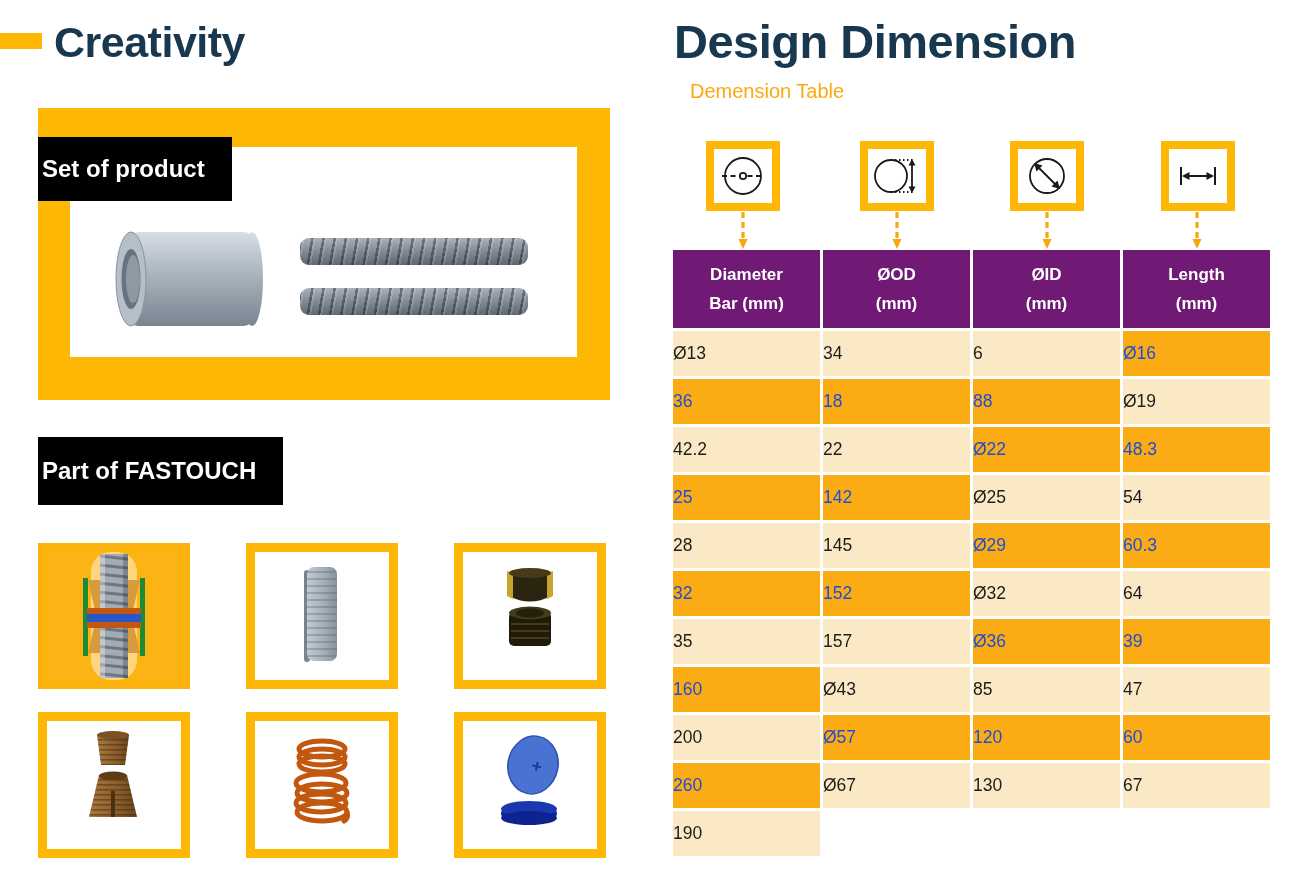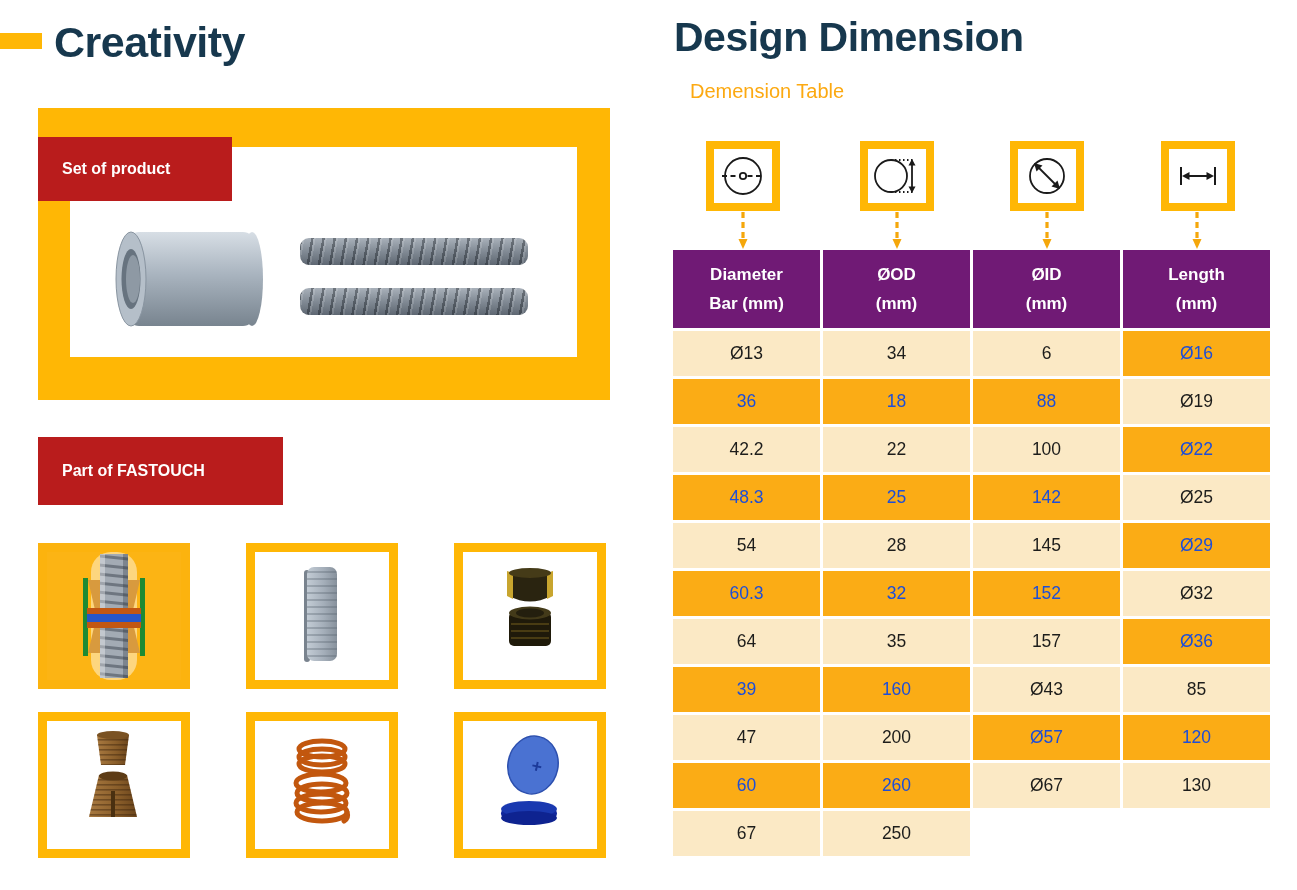--- a/index.html
+++ b/index.html
@@ -6,56 +6,56 @@
   .page{position:relative;width:1297px;height:890px;background:#ffffff;overflow:hidden;
         font-family:"Liberation Sans", sans-serif;}
 
   
   .title-dash{position:absolute;left:0;top:33px;width:42px;height:16px;background:#FFB705;}
   .left-title{position:absolute;left:54px;top:6px;font-size:43px;font-weight:700;color:#17384E;letter-spacing:-0.5px;margin-top:12px;}
 
   .product-frame{position:absolute;left:38px;top:108px;width:572px;height:292px;background:#FFB705;}
   .product-frame-inner{position:absolute;left:32px;top:39px;width:507px;height:210px;background:#ffffff;}
 
-  .navy-label{position:absolute;background:#b91c1c;color:#ffffff;font-weight:700;font-size:16px;
-              display:flex;align-items:center;padding-left:24px;box-sizing:border-box;z-index:5;}
+  .navy-label{position:absolute;background:#000000;color:#ffffff;font-weight:700;font-size:24px;
+              display:flex;align-items:center;padding-left:4px;box-sizing:border-box;z-index:5;}
   .set-label{left:38px;top:137px;width:194px;height:64px;}
   .part-label{left:38px;top:437px;width:245px;height:68px;}
 
   .coupler{position:absolute;left:106px;top:226px;width:162px;height:106px;z-index:2;}
   .rebar{position:absolute;left:300px;width:228px;height:27px;border-radius:9px;z-index:2;
          background-image:
            repeating-linear-gradient(100deg, rgba(15,20,26,0.38) 0 2.5px, rgba(255,255,255,0.14) 2.5px 4.5px, transparent 4.5px 11px),
            linear-gradient(#a9b1ba 0%, #858e98 45%, #5e6772 100%);}
   .rebar-1{top:238px;} .rebar-2{top:288px;}
 
   .tile{position:absolute;width:152px;height:146px;border:9px solid #FFB705;background:#ffffff;
         box-sizing:border-box;display:flex;align-items:center;justify-content:center;}
   .tile--filled{background:#FCB414;border-color:#FCB30E;}
   .tile svg{width:100%;height:100%;}
   .t-r1{top:543px;} .t-r2{top:712px;}
   .t-c1{left:38px;} .t-c2{left:246px;} .t-c3{left:454px;}
 
   
-  .right-title{position:absolute;left:674px;top:14px;font-size:41px;font-weight:700;color:#17384E;letter-spacing:-0.5px;text-align:right;}
+  .right-title{position:absolute;left:674px;top:14px;font-size:47px;font-weight:700;color:#17384E;letter-spacing:-0.5px;text-align:right;}
   .right-subtitle{position:absolute;left:690px;top:80px;font-size:20px;font-weight:400;color:#FCA911;}
 
   .dim-icon-box{position:absolute;top:141px;width:74px;height:70px;border:8px solid #FFB705;background:#ffffff;
                 box-sizing:border-box;display:flex;align-items:center;justify-content:center;}
   .ib-1{left:706px;} .ib-2{left:860px;} .ib-3{left:1010px;} .ib-4{left:1161px;}
   .dim-icon-box svg{width:48px;height:46px;}
 
   .dim-arrow{position:absolute;top:212px;width:12px;height:38px;}
   .ar-1{left:737px;} .ar-2{left:891px;} .ar-3{left:1041px;} .ar-4{left:1191px;}
 
   .dim-table{position:absolute;left:673px;top:250px;width:597px;
              display:grid;grid-template-columns:repeat(4,1fr);gap:3px;}
   .th{background:#701a75;color:#ffffff;font-weight:700;font-size:17px;height:78px;
       display:flex;flex-direction:column;align-items:center;justify-content:center;line-height:29px;text-align:center;}
-  .td{height:45px;line-height:45px;text-align:center;font-size:17.5px;}
+  .td{height:45px;line-height:45px;text-align:left;font-size:17.5px;}
   .row-cream{background:#FBE9C5;color:#1D1D1B;}
   .row-orange{background:#FBAC15;color:#1d4ed8;}
 </style>
 </head>
 <body>
 
 <div class="page">
 
   <div class="title-dash"></div>
   <div class="left-title">Creativity</div>
@@ -267,21 +267,20 @@
   <div class="td row-cream">Ø13</div>
       <div class="td row-cream">34</div>
       <div class="td row-cream">6</div>
       <div class="td row-orange">Ø16</div>
       <div class="td row-orange">36</div>
       <div class="td row-orange">18</div>
       <div class="td row-orange">88</div>
       <div class="td row-cream">Ø19</div>
       <div class="td row-cream">42.2</div>
       <div class="td row-cream">22</div>
-      <div class="td row-cream">100</div>
       <div class="td row-orange">Ø22</div>
       <div class="td row-orange">48.3</div>
       <div class="td row-orange">25</div>
       <div class="td row-orange">142</div>
       <div class="td row-cream">Ø25</div>
       <div class="td row-cream">54</div>
       <div class="td row-cream">28</div>
       <div class="td row-cream">145</div>
       <div class="td row-orange">Ø29</div>
       <div class="td row-orange">60.3</div>
@@ -298,16 +297,16 @@
       <div class="td row-cream">85</div>
       <div class="td row-cream">47</div>
       <div class="td row-cream">200</div>
       <div class="td row-orange">Ø57</div>
       <div class="td row-orange">120</div>
       <div class="td row-orange">60</div>
       <div class="td row-orange">260</div>
       <div class="td row-cream">Ø67</div>
       <div class="td row-cream">130</div>
       <div class="td row-cream">67</div>
-      <div class="td row-cream">250</div>
+      <div class="td row-cream">190</div>
     </div>
 
 </div>
 
 </body></html>

